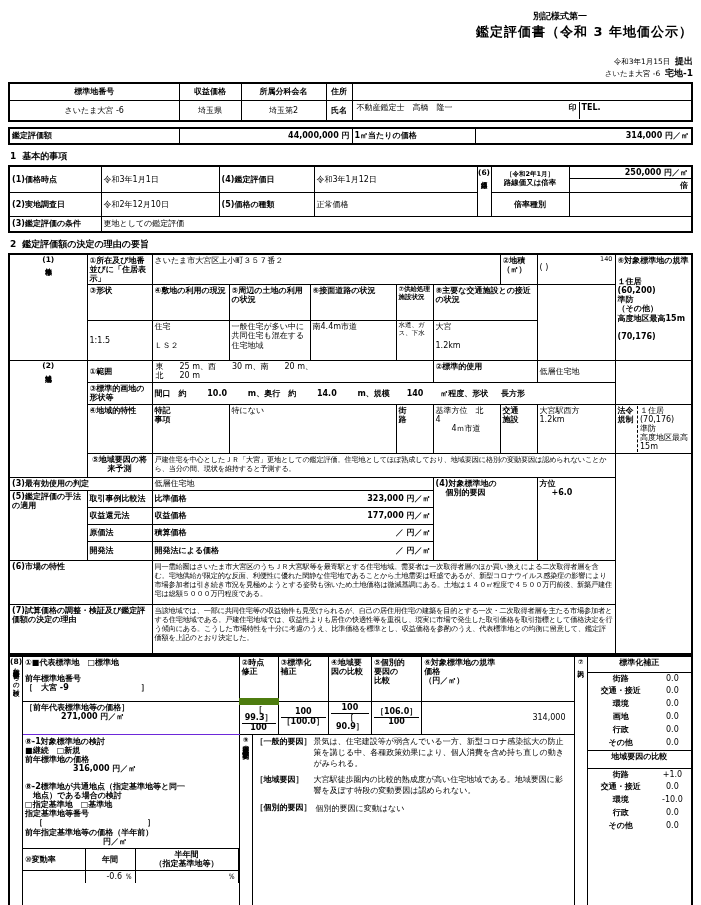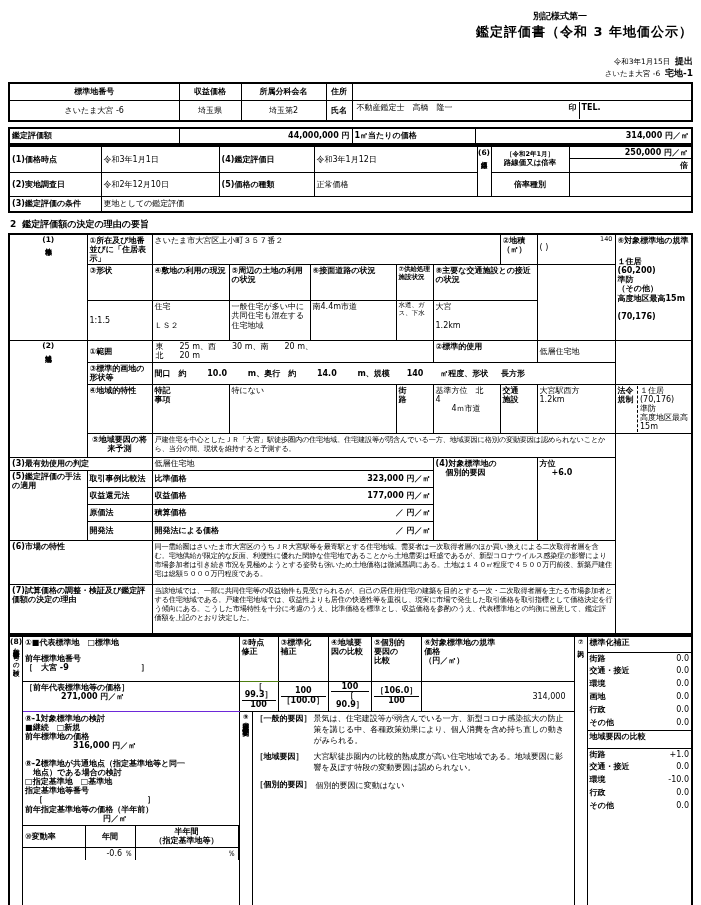--- a/index.html
+++ b/index.html
@@ -55,21 +55,21 @@
   .frac { display:inline-block; text-align:center; line-height:1.1; }
   .frac .t { border-bottom:1px solid #000; padding:0 2px; display:block; }
   .frac .b { padding:0 2px; display:block; }
 
   .dashed-l { border-left:1px dashed #000 !important; }
   .noborder-b { border-bottom:none !important; }
 
   .tiny { font-size:6.5px; }
   .para { font-weight:normal; font-size:7.2px; line-height:1.25; letter-spacing:-0.2px; }
 
-  .right-tbl td { height:13px; font-size:8px; }
+  .right-tbl td { height:13px; font-size:8px;text-align:center; }
   .chk { font-weight:bold; }
   .idx { font-size:7.5px; }
 </style>
 </head>
 <body>
 
 <div class="page">
 
   <div class="hdr-row">
     <div class="hdr-left">別記様式第一</div>
@@ -117,20 +117,23 @@
         <span class="n">44,000,000</span>&nbsp;<b>円</b>
       </td>
       <td style="width:123px" class="mid">1㎡当たりの価格</td>
       <td class="mid rt">
         <span class="n">314,000</span>&nbsp;<b>円／㎡</b>
       </td>
     </tr>
   </tbody>
     </table>
 
+  <div class="sec-title">
+    <span class="num">1</span><span>基本的事項</span>
+  </div>
 
   <table class="thick">
     <tbody>
         <tr>
       <td style="width:92px;height:24px" class="mid">(1)価格時点</td>
       <td style="width:118px" class="mid n">令和3年1月1日</td>
       <td style="width:95px" class="mid">(4)鑑定評価日</td>
       <td style="width:163px" class="mid n">令和3年1月12日</td>
       <td rowspan="2" class="vlab mid" style="width:14px">
         <div style="text-align:center"><b class="idx">(6)</b></div>
@@ -260,21 +263,21 @@
 (70,176)
 準防
 高度地区最高15m</td>
         </tr>
               </tbody>
             </table>
       </td>
     </tr>
     <tr>
       <td class="ctr" style="height:24px;white-space:pre-line">⑤地域要因の将来予測</td>
-      <td colspan="7" class="para">戸建住宅を中心としたＪＲ「大宮」駅徒歩圏内の住宅地域。住宅建設等が弱含んでいる一方、地域要因に格別の変動要因は認められないことから、当分の間、現状を維持すると予測する。</td>
+      <td colspan="7" class="para">戸建住宅を中心としたＪＲ「大宮」更地としての鑑定評価。住宅地としてほぼ熟成しており、地域要因に格別の変動要因は認められないことから、当分の間、現状を維持すると予測する。</td>
     </tr>
 
     <tr>
       <td colspan="2" style="height:13px">(3)最有効使用の判定</td>
       <td colspan="4" class="n">低層住宅地</td>
       <td colspan="2" rowspan="5" class="noborder-b">
         <div>(4)対象標準地の</div>
         <div style="padding-left:10px">個別的要因</div>
       </td>
       <td rowspan="5" class="noborder-b">
@@ -337,21 +340,21 @@
       <td colspan="5" style="padding:0;vertical-align:top">
 
         <table style="border:none;width:100%">
           <tbody>
                 <tr>
             <td rowspan="1" style="border:none;border-right:1px solid #000;border-bottom:1px solid #000;width:216px;height:44px;vertical-align:top">
               <div>①■代表標準地　□標準地</div>
               <div style="margin-top:7px">前年標準地番号</div>
               <div class="n">［　大宮 -9　　　　　　　　　］</div>
             </td>
-            <td style="border:none;border-right:1px solid #000;border-bottom:1px solid #4d7c0f;width:39px;white-space:pre-line">②時点
+            <td style="border:none;border-right:1px solid #000;border-bottom:7px solid #4d7c0f;width:39px;white-space:pre-line">②時点
 修正</td>
             <td style="border:none;border-right:1px solid #000;border-bottom:1px solid #000;width:43px;white-space:pre-line">③標準化
 補正</td>
             <td style="border:none;border-right:1px solid #000;border-bottom:1px solid #000;width:43px;white-space:pre-line">④地域要
 因の比較</td>
             <td style="border:none;border-right:1px solid #000;border-bottom:1px solid #000;width:44px;white-space:pre-line">⑤個別的
 要因の
 比較</td>
             <td style="border:none;border-bottom:1px solid #000;white-space:pre-line">⑥対象標準地の規準
 価格

